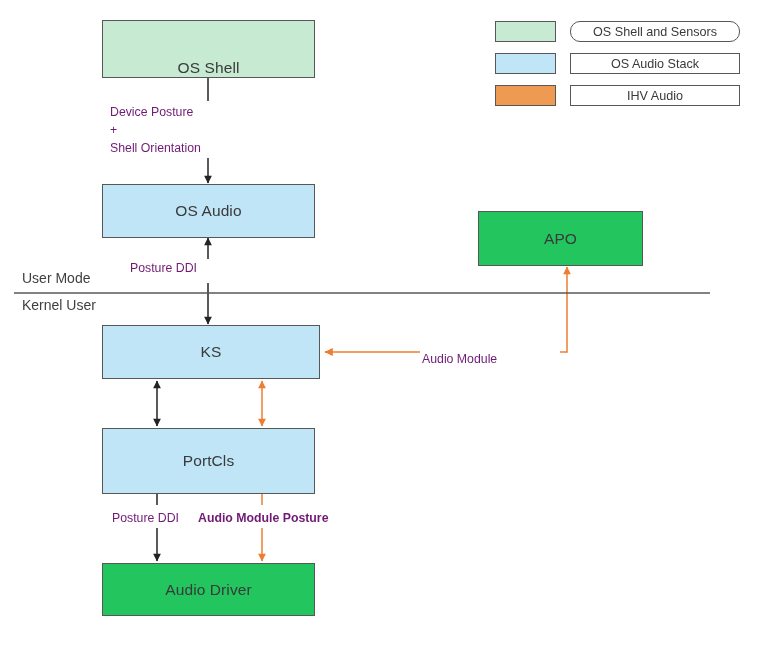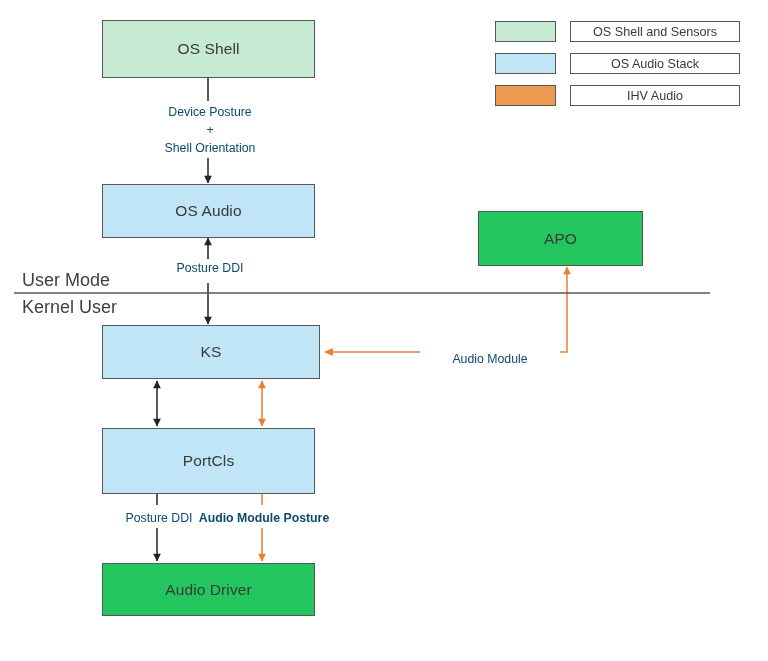--- a/index.html
+++ b/index.html
@@ -31,37 +31,36 @@
     position: absolute;
     box-sizing: border-box;
     border: 1.4px solid #575757;
     display: flex;
     align-items: center;
     justify-content: center;
     font-size: 15.5px;
     color: #3a3a3a;
     letter-spacing: .1px;
   }
-  .node-green { background: #c6ead2; }
+  .node-green { background: #c6ead2; align-items: flex-end; }
   .node-blue  { background: #bfe5f7; }
   .node-orange{ background: #22c55e; align-items: center; }
 
   .edge-label {
     position: absolute;
     font-size: 12.3px;
-    color: #0c4a6e;
-    text-align: center;
+    color: #701a75;
     line-height: 18px;
     white-space: nowrap;
     background: #ffffff;
     padding: 0 2px;
   }
   .mode-label {
     position: absolute;
-    font-size: 18px;
+    font-size: 14px;
     color: #3f3f3f;
     white-space: nowrap;
   }
   .legend-swatch {
     position: absolute;
     box-sizing: border-box;
     border: 1.3px solid #575757;
   }
   .legend-label {
     position: absolute;
@@ -175,21 +174,21 @@
 
   <div class="mode-label" style="left:22px; top:270px;">
     <span>User Mode</span>
   </div>
   <div class="mode-label" style="left:22px; top:297px;">
     <span>Kernel User</span>
   </div>
 
   <div>
     <div class="legend-swatch" style="left:495px; top:21px; width:61px; height:21px; background:#c6ead2;"></div>
-    <div class="legend-label" style="left:570px; top:21px; width:170px; height:21px;">
+    <div class="legend-label" style="left:570px; top:21px; width:170px; height:21px;border-radius:10px;">
       <span>OS Shell and Sensors</span>
     </div>
 
     <div class="legend-swatch" style="left:495px; top:53px; width:61px; height:21px; background:#bfe5f7;"></div>
     <div class="legend-label" style="left:570px; top:53px; width:170px; height:21px;">
       <span>OS Audio Stack</span>
     </div>
 
     <div class="legend-swatch" style="left:495px; top:85px; width:61px; height:21px; background:#ef9a52;"></div>
     <div class="legend-label" style="left:570px; top:85px; width:170px; height:21px;">

